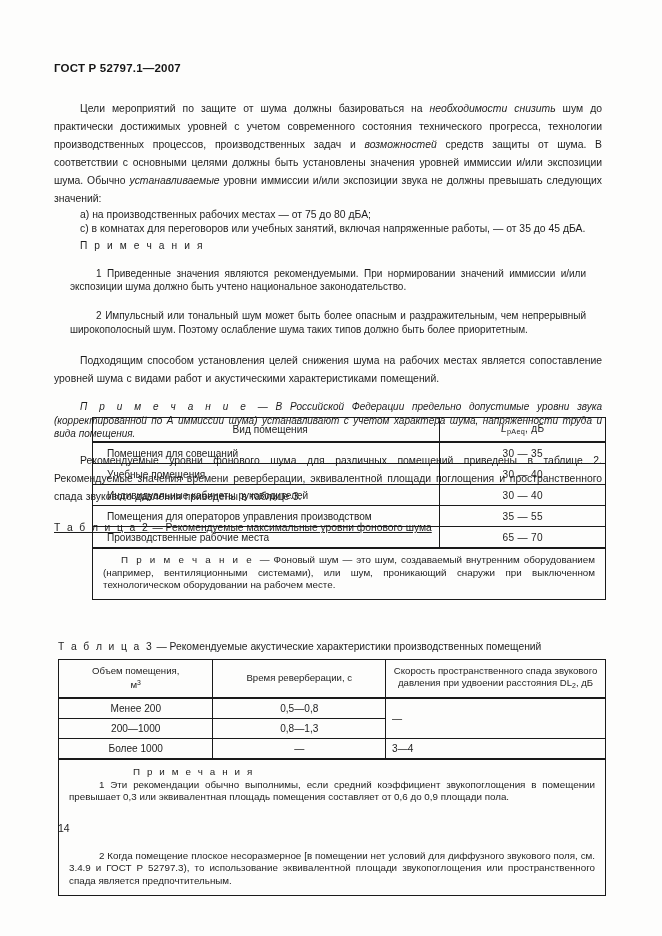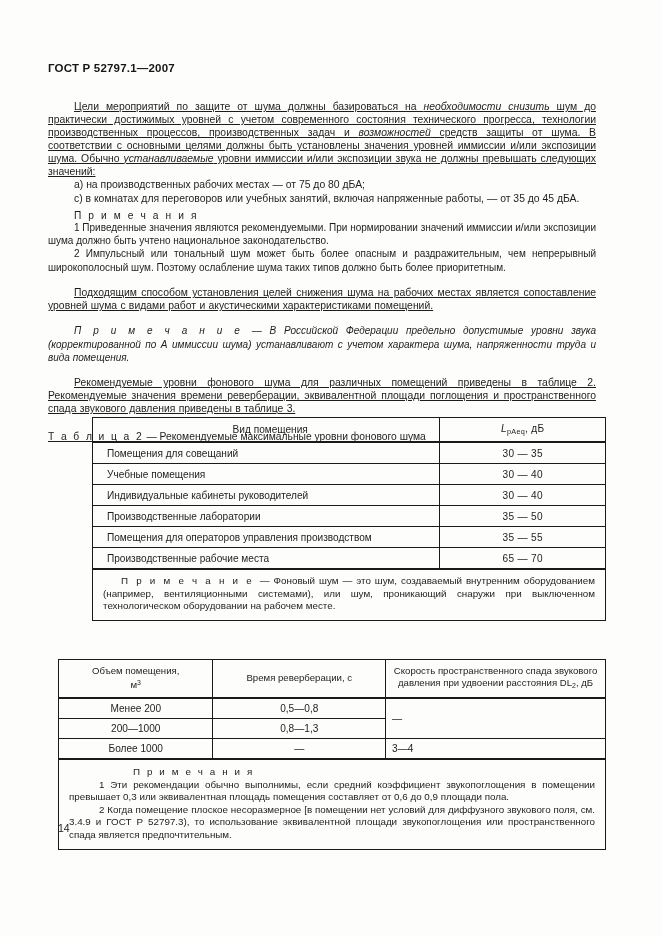--- a/index.html
+++ b/index.html
@@ -14,40 +14,39 @@
   .page {
     position: relative;
     width: 662px;
     height: 936px;
     background: #fdfdfc;
     box-sizing: border-box;
     overflow: hidden;
   }
   .content {
     position: absolute;
-    left: 48px;
+    left: 54px;
     top: 62px;
     width: 548px;
   }
   .doc-header {
     font-size: 11.5px;
     font-weight: bold;
     letter-spacing: 0.2px;
     color: #161616;
     margin: 0 0 26px 0;
   }
   p.body-par {
     font-size: 10.4px;
-    line-height: 13px;
+    line-height: 18px;
     text-align: justify;
     margin: 0 0 0 0;
     text-indent: 26px;
     word-spacing: 0.4px;
     color: #1d1d1d;
-    text-decoration: underline;
   }
   p.gap-before { margin-top: 12px; }
   .ital { font-style: italic; }
   .listline {
     font-size: 10.4px;
     line-height: 14.3px;
     margin: 0;
     padding-left: 26px;
     color: #1d1d1d;
   }
@@ -56,21 +55,21 @@
     letter-spacing: 2.1px;
     padding-left: 26px;
     margin: 3px 0 0 0;
     color: #1d1d1d;
   }
   .note-par {
     font-size: 10.0px;
     line-height: 13.4px;
     text-align: justify;
     text-indent: 26px;
-    margin: 0;
+    margin: 16px;
     color: #1d1d1d;
   }
   .note-ital {
     font-size: 10.0px;
     line-height: 13.4px;
     text-align: justify;
     text-indent: 26px;
     margin: 0;
     font-style: italic;
     color: #1d1d1d;
@@ -199,40 +198,39 @@
         </tr>
         <tr>
           <td class="lbl">Учебные помещения</td>
           <td class="val">30 — 40</td>
         </tr>
         <tr>
           <td class="lbl">Индивидуальные кабинеты руководителей</td>
           <td class="val">30 — 40</td>
         </tr>
         <tr>
-          <td class="lbl">Производственные лаборатории</td>
-          <td class="val">35 — 50</td>
-        </tr>
-        <tr>
           <td class="lbl">Помещения для операторов управления производством</td>
           <td class="val">35 — 55</td>
         </tr>
         <tr>
           <td class="lbl">Производственные рабочие места</td>
           <td class="val">65 — 70</td>
         </tr>
         <tr>
           <td class="footnote-cell" colspan="2">
               <span class="fn-ind"><span class="sp-note">П р и м е ч а н и е </span><span>— Фоновый шум — это шум, создаваемый внутренним оборудованием (например, вентиляционными системами), или шум, проникающий снаружи при выключенном технологическом оборудовании на рабочем месте.</span></span>
             </td>
         </tr>
       </tbody>
     </table>
   </div>
 
+  <div style="position:absolute; left:58px; top:641px; width:548px;">
+    <p class="table-caption"><span class="tcap-sp">Т а б л и ц а 3</span><span> — Рекомендуемые акустические характеристики производственных помещений</span></p>
+  </div>
 
   <div id="table3-wrap">
     <table class="gost" id="table3">
       <thead>
         <tr>
           <td class="c1"><span>Объем помещения,</span><br><span>м</span><span class="sup">3</span></td>
           <td class="c2">Время реверберации, с</td>
           <td class="c3"><span>Скорость пространственного спада звукового</span><br><span>давления при удвоении расстояния DL</span><span class="sub">2</span><span>, дБ</span></td>
         </tr>
       </thead>
@@ -248,21 +246,21 @@
         </tr>
         <tr>
           <td class="c1">Более  1000</td>
           <td class="c2">—</td>
           <td class="c3">3—4</td>
         </tr>
         <tr>
           <td class="footnote-cell" colspan="3">
             <span style="display:block; padding-left:64px; letter-spacing:2.1px;">П р и м е ч а н и я</span>
             <span class="fn-ind" style="text-indent:30px;">1 Эти рекомендации обычно выполнимы, если средний коэффициент звукопоглощения в помещении превышает 0,3 или эквивалентная площадь помещения составляет от 0,6 до 0,9 площади пола.</span>
-            <span class="fn-ind" style="text-indent:30px;">2 Когда помещение плоское несоразмерное [в помещении нет условий для диффузного звукового поля, см. 3.4.9 и ГОСТ Р 52797.3), то использование эквивалентной площади звукопоглощения или пространственного спада является предпочтительным.</span>
+            <span class="fn-ind" style="text-indent:30px;margin-top:46px;">2 Когда помещение плоское несоразмерное [в помещении нет условий для диффузного звукового поля, см. 3.4.9 и ГОСТ Р 52797.3), то использование эквивалентной площади звукопоглощения или пространственного спада является предпочтительным.</span>
           </td>
         </tr>
       </tbody>
     </table>
   </div>
 
   <div class="page-number">14</div>
 
 </div>
 

